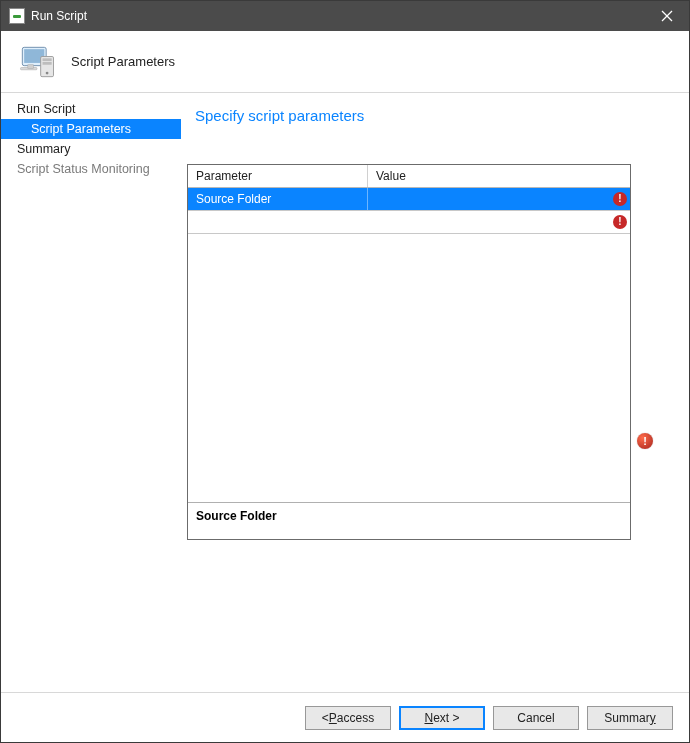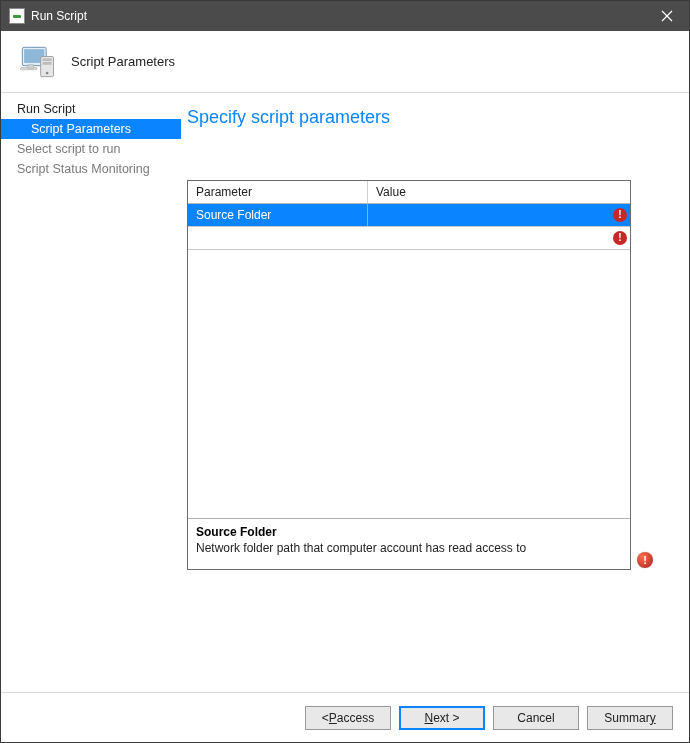--- a/index.html
+++ b/index.html
@@ -112,33 +112,32 @@
 
   .main {
     flex: 1;
     padding: 10px 18px 0 6px;
     display: flex;
     flex-direction: column;
     min-height: 0;
   }
   .page-title {
     color: #0a84ff;
-    font-size: 18px;
+    font-size: 15px;
     font-weight: 400;
-    margin: 4px 0 40px 0;
+    margin: 4px 0 40px 8px;
   }
   .params-label {
     font-size: 12px;
     color: #222;
     margin-bottom: 2px;
   }
   .grid-wrap {
     display: flex;
-    align-items: flex-end;
-    margin-top: 12px;
+    align-items: center;
   }
   .grid-box {
     border: 1px solid #6b6b6b;
     width: 444px;
     display: flex;
     flex-direction: column;
   }
   .grid-header {
     display: flex;
     background: #ffffff;
@@ -285,21 +284,21 @@
       </svg>
     </div>
     <div class="header-label">Script Parameters</div>
   </div>
 
   <div class="body-area">
 
     <div class="sidebar">
       <div class="side-item">Run Script</div>
       <div class="side-sub active">Script Parameters</div>
-      <div class="side-item dim">Select script to run</div>
+      <div class="side-item">Summary</div>
       <div class="side-item dim">Script Status Monitoring</div>
     </div>
 
     <div class="main">
       <div class="page-title">Specify script parameters</div>
 
 
       <div class="grid-wrap">
         <div class="grid-box">
           <div class="grid-header">
@@ -319,21 +318,20 @@
             <div class="gr-cell gr-value">
               <span></span>
               <span class="err-dot">!</span>
             </div>
           </div>
 
           <div class="grid-body-fill"></div>
 
           <div class="desc-box">
             <div class="desc-title">Source Folder</div>
-            <div class="desc-text">Network folder path that computer account has read access to</div>
           </div>
         </div>
 
         <div class="side-error">
           <div class="err-dot-lg">!</div>
         </div>
       </div>
     </div>
 
   </div>

